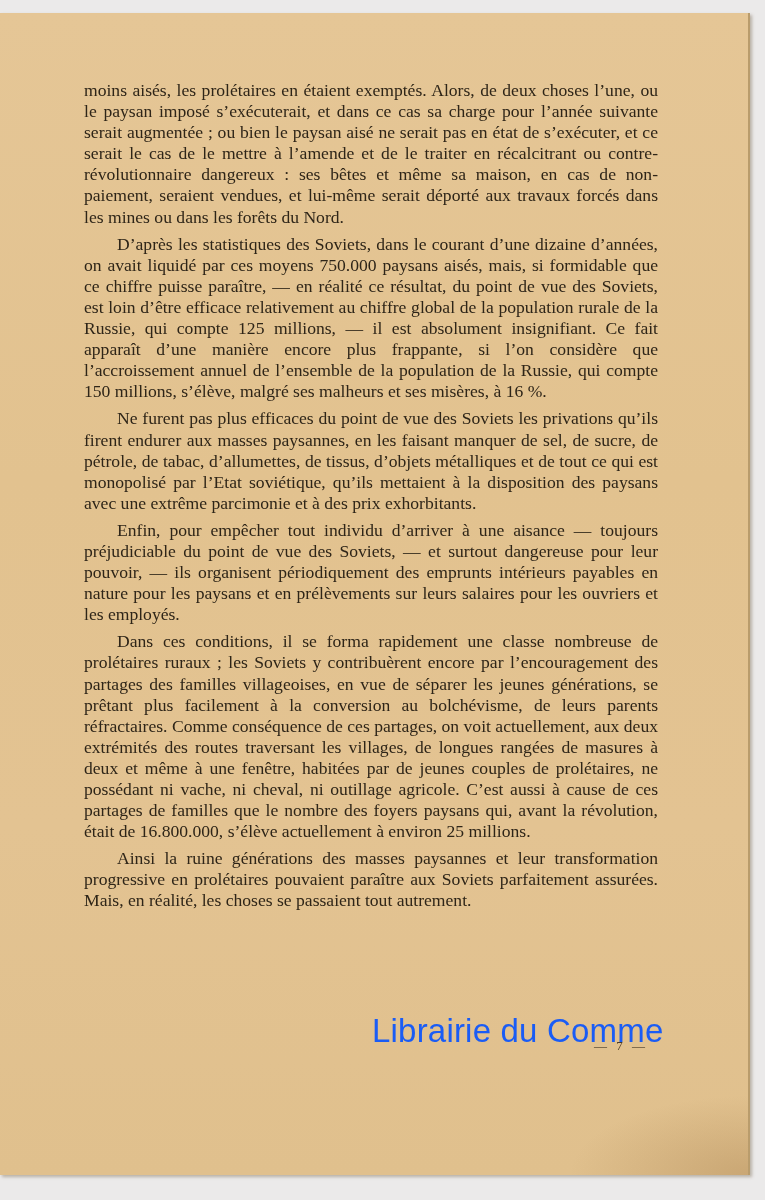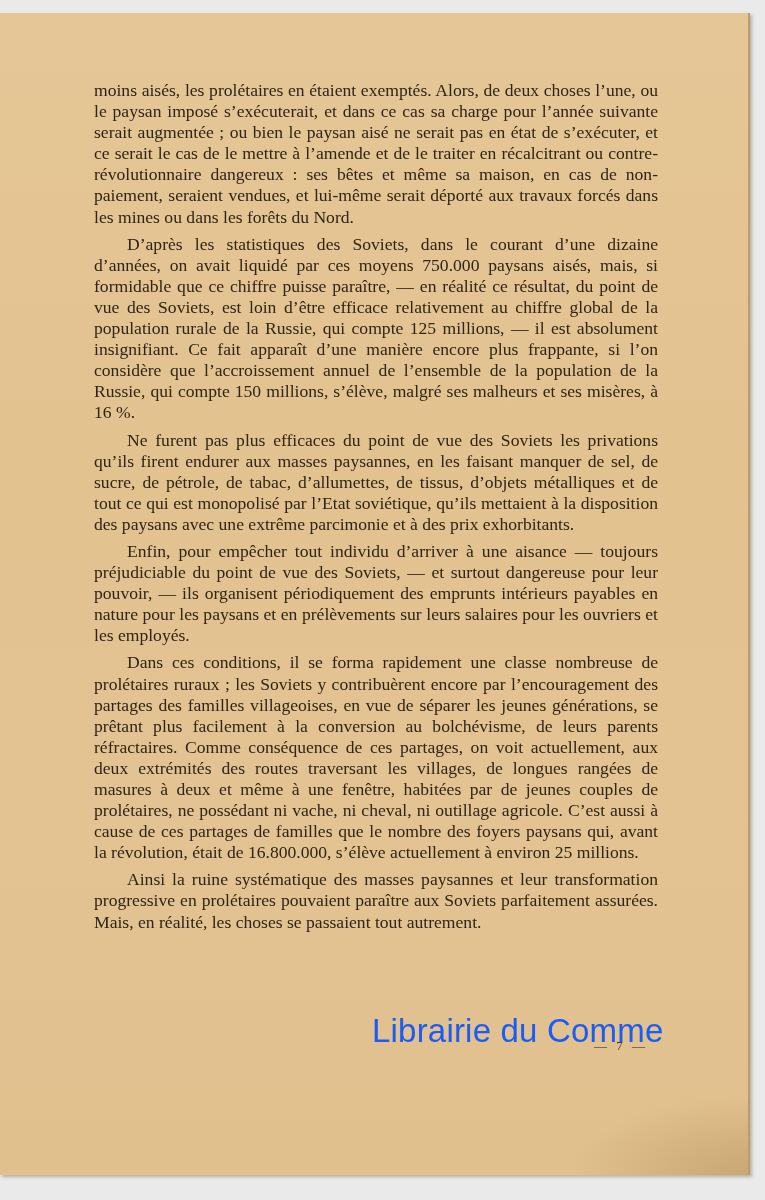--- a/index.html
+++ b/index.html
@@ -25,21 +25,21 @@
   .text {
     position: absolute;
     left: 80px; top: 67px;
     width: 578px;
     color: #2e2518;
     font-size: 17.6px;
     line-height: 21.1px;
     text-align: justify;
     hyphens: manual;
   }
-  .text p { margin: 0 0 6px 14px; text-indent: 0; }
+  .text p { margin: 0 0 6px 4px; text-indent: 0; }
   .text p.indent { text-indent: 33px; font-family: Liberation Serif, serif; }
   .watermark {
     position: absolute;
     left: 372px; top: 999px;
     font-family: "Liberation Sans", "DejaVu Sans", sans-serif;
     font-size: 33px;
     color: #1a5cf5;
     letter-spacing: 0.2px;
     white-space: nowrap;
   }
@@ -54,17 +54,17 @@
 </head>
 <body>
 
 <div class="page">
   <div class="text">
     <p>moins aisés, les prolétaires en étaient exemptés. Alors, de deux choses l’une, ou le paysan imposé s’exécuterait, et dans ce cas sa charge pour l’année suivante serait augmentée ; ou bien le paysan aisé ne serait pas en état de s’exécuter, et ce serait le cas de le mettre à l’amende et de le traiter en récalcitrant ou contre-révolutionnaire dangereux : ses bêtes et même sa maison, en cas de non-paiement, seraient vendues, et lui-même serait déporté aux travaux forcés dans les mines ou dans les forêts du Nord.</p>
     <p class="indent">D’après les statistiques des Soviets, dans le courant d’une dizaine d’années, on avait liquidé par ces moyens 750.000 paysans aisés, mais, si formidable que ce chiffre puisse paraître, — en réalité ce résultat, du point de vue des Soviets, est loin d’être efficace relativement au chiffre global de la population rurale de la Russie, qui compte 125 millions, — il est absolument insignifiant. Ce fait apparaît d’une manière encore plus frappante, si l’on considère que l’accroissement annuel de l’ensemble de la population de la Russie, qui compte 150 millions, s’élève, malgré ses malheurs et ses misères, à 16 %.</p>
     <p class="indent">Ne furent pas plus efficaces du point de vue des Soviets les privations qu’ils firent endurer aux masses paysannes, en les faisant manquer de sel, de sucre, de pétrole, de tabac, d’allumettes, de tissus, d’objets métalliques et de tout ce qui est monopolisé par l’Etat soviétique, qu’ils mettaient à la disposition des paysans avec une extrême parcimonie et à des prix exhorbitants.</p>
     <p class="indent">Enfin, pour empêcher tout individu d’arriver à une aisance — toujours préjudiciable du point de vue des Soviets, — et surtout dangereuse pour leur pouvoir, — ils organisent périodiquement des emprunts intérieurs payables en nature pour les paysans et en prélèvements sur leurs salaires pour les ouvriers et les employés.</p>
     <p class="indent">Dans ces conditions, il se forma rapidement une classe nombreuse de prolétaires ruraux ; les Soviets y contribuèrent encore par l’encouragement des partages des familles villageoises, en vue de séparer les jeunes générations, se prêtant plus facilement à la conversion au bolchévisme, de leurs parents réfractaires. Comme conséquence de ces partages, on voit actuellement, aux deux extrémités des routes traversant les villages, de longues rangées de masures à deux et même à une fenêtre, habitées par de jeunes couples de prolétaires, ne possédant ni vache, ni cheval, ni outillage agricole. C’est aussi à cause de ces partages de familles que le nombre des foyers paysans qui, avant la révolution, était de 16.800.000, s’élève actuellement à environ 25 millions.</p>
-    <p class="indent">Ainsi la ruine systématique des masses paysannes et leur transformation progressive en prolétaires pouvaient paraître aux Soviets parfaitement assurées. Mais, en réalité, les choses se passaient tout autrement.</p>
+    <p class="indent">Ainsi la ruine générations des masses paysannes et leur transformation progressive en prolétaires pouvaient paraître aux Soviets parfaitement assurées. Mais, en réalité, les choses se passaient tout autrement.</p>
   </div>
   <div class="page-number">— 7 —</div>
   <div class="watermark">Librairie du Comme</div>
 </div>
 
 </body></html>

